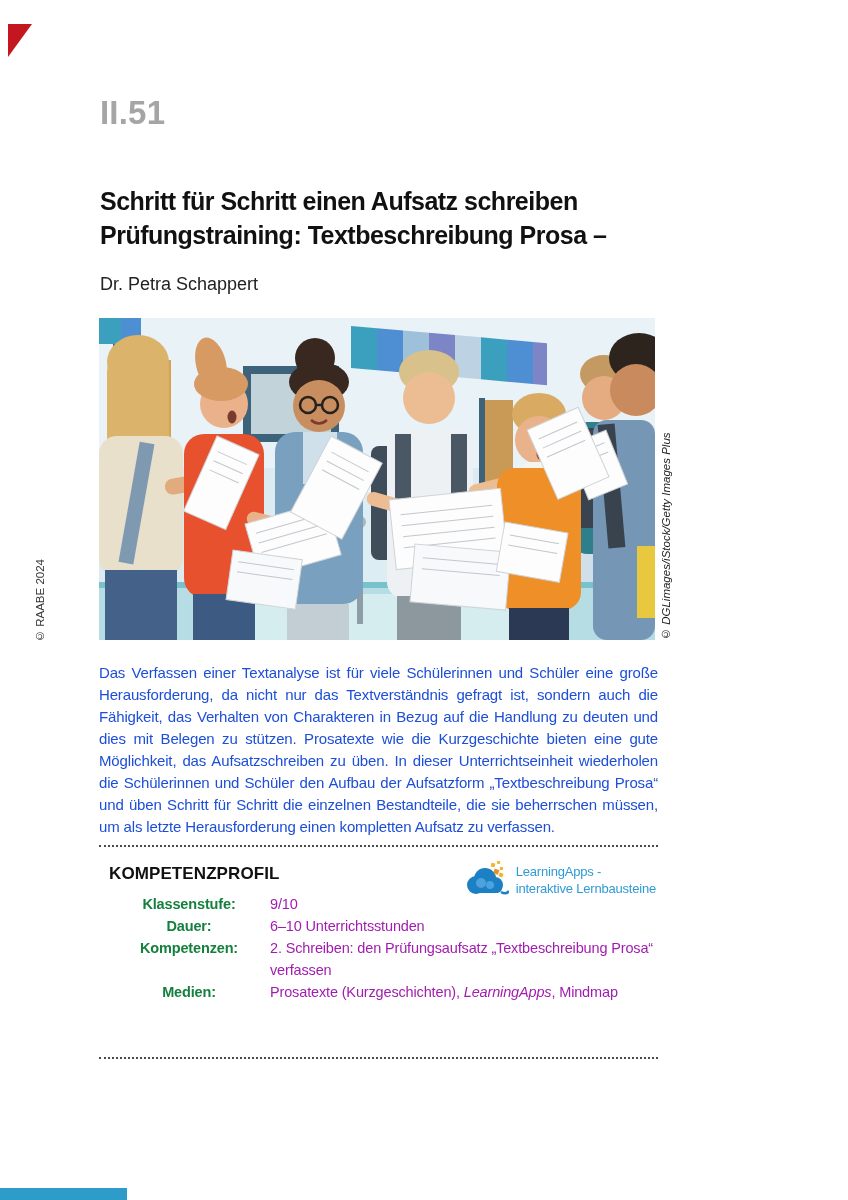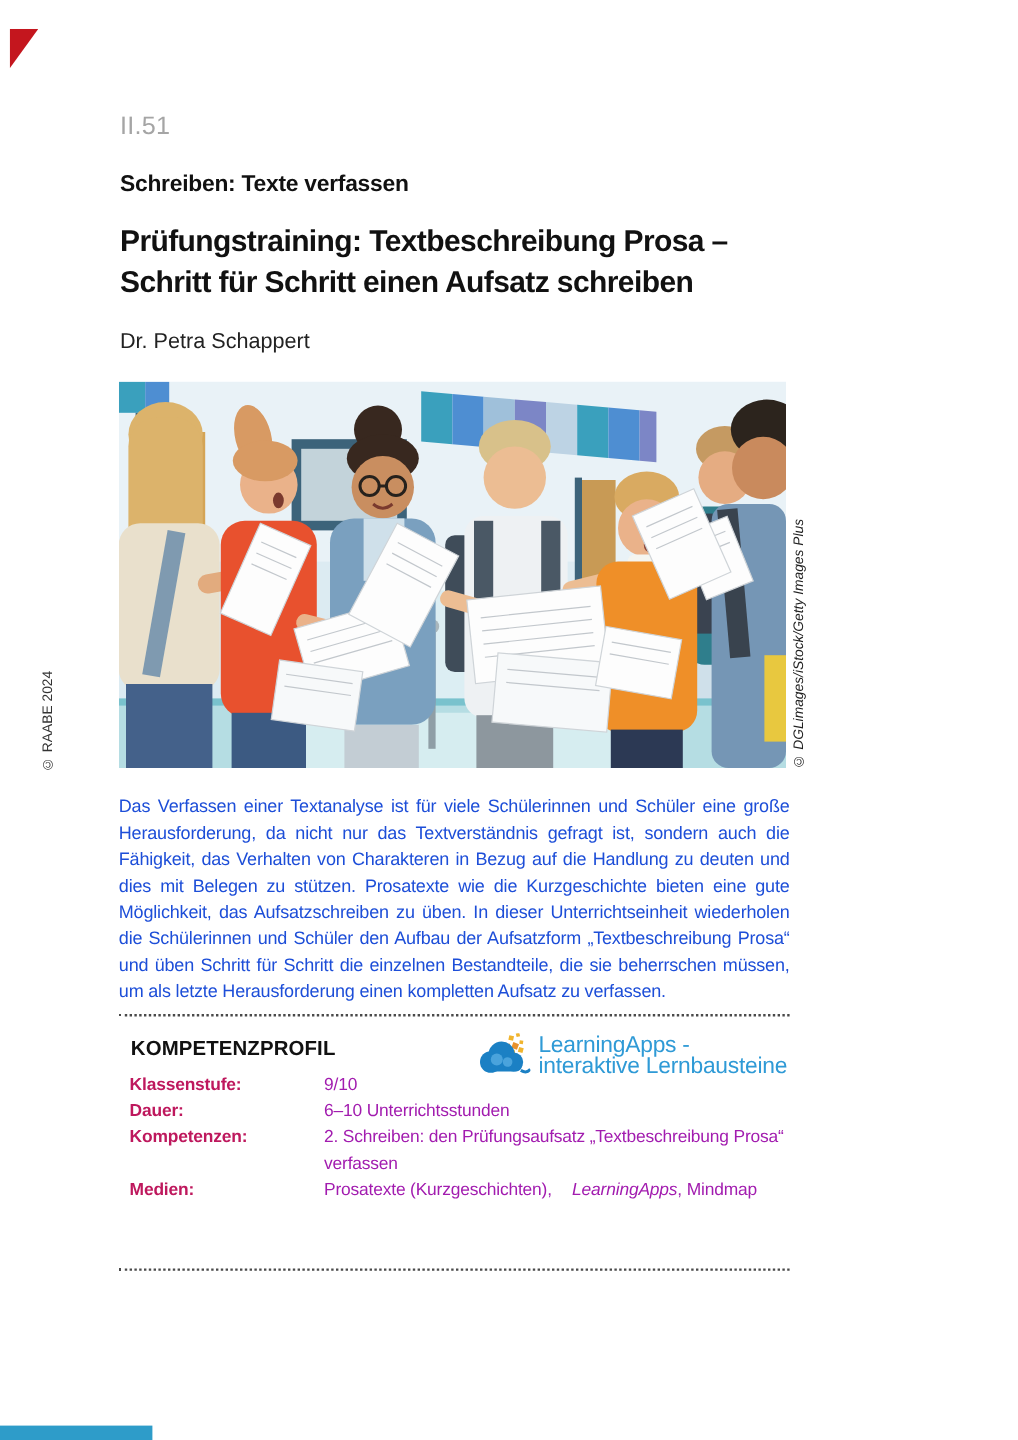--- a/index.html
+++ b/index.html
@@ -5,21 +5,21 @@
   html,body{margin:0;padding:0;background:#ffffff;}
   #page{
     position:relative;width:848px;height:1200px;background:#ffffff;
     font-family:"Liberation Sans",sans-serif;color:#1c1c1c;overflow:hidden;
   }
   .corner-triangle{
     position:absolute;left:8px;top:24px;width:24px;height:33px;
     background:#c4161e;clip-path:polygon(0 0,100% 0,0 100%);
   }
   .unit-code{
-    position:absolute;left:100px;top:94px;font-size:21px;font-weight:400;
+    position:absolute;left:100px;top:94px;font-size:33px;font-weight:700;
     color:#a5a5a5;letter-spacing:0.2px;
   }
   .category{
     position:absolute;left:100px;top:143px;font-size:19px;font-weight:700;
     letter-spacing:-0.2px;color:#111;
   }
   .title{
     position:absolute;left:100px;top:184px;font-size:25px;font-weight:700;
     line-height:34px;letter-spacing:-0.5px;color:#111;white-space:nowrap;
   }
@@ -47,45 +47,44 @@
     border-top:2px dotted #4a4a4a;border-bottom:2px dotted #4a4a4a;
     padding:17px 0 14px 0;box-sizing:border-box;height:214px;
   }
   .kp-heading{
     margin-left:10px;font-size:17px;font-weight:700;letter-spacing:0.1px;color:#111;
   }
   .kp-logo{
     position:absolute;right:2px;top:14px;display:flex;align-items:center;gap:7px;
   }
   .kp-logo-text{
-    font-size:19px;line-height:17px;color:#2f9ad6;letter-spacing:-0.2px;
+    font-size:13px;line-height:17px;color:#2f9ad6;letter-spacing:-0.2px;
   }
   .kp-table{margin-top:9px;}
   .kp-row{display:flex;font-size:14.5px;line-height:22px;letter-spacing:-0.15px;}
-  .kp-label{width:162px;padding-left:9px;font-weight:700;flex:0 0 auto;color:#be185d;}
+  .kp-label{width:162px;padding-left:9px;font-weight:700;flex:0 0 auto;color:#15803d;text-align:center;}
   .kp-value{white-space:nowrap;color:#a21caf;}
-  .kp-value .ital{font-style:italic;margin-left:13px;}
+  .kp-value .ital{font-style:italic;}
   .footer-bar{
     position:absolute;left:0;top:1188px;width:127px;height:12px;background:#2e9cc9;
   }
 </style>
 </head>
 <body>
 
 <div id="page">
 
   <div class="corner-triangle"></div>
 
   <div class="unit-code">II.51</div>
 
-  <div class="category">Schreiben: Texte verfassen</div>
 
   <div class="title">
+    <div>Schritt für Schritt einen Aufsatz schreiben</div>
     <div>Prüfungstraining: Textbeschreibung Prosa –</div>
-    <div>Schritt für Schritt einen Aufsatz schreiben</div>
   </div>
 
   <div class="author">Dr. Petra Schappert</div>
 
   <div class="photo">
     <svg width="556" height="322" viewBox="0 0 556 322">
 
       <rect x="0" y="0" width="556" height="322" fill="#dcebf2"></rect>
       <rect x="0" y="0" width="556" height="150" fill="#e9f2f7"></rect>
 

